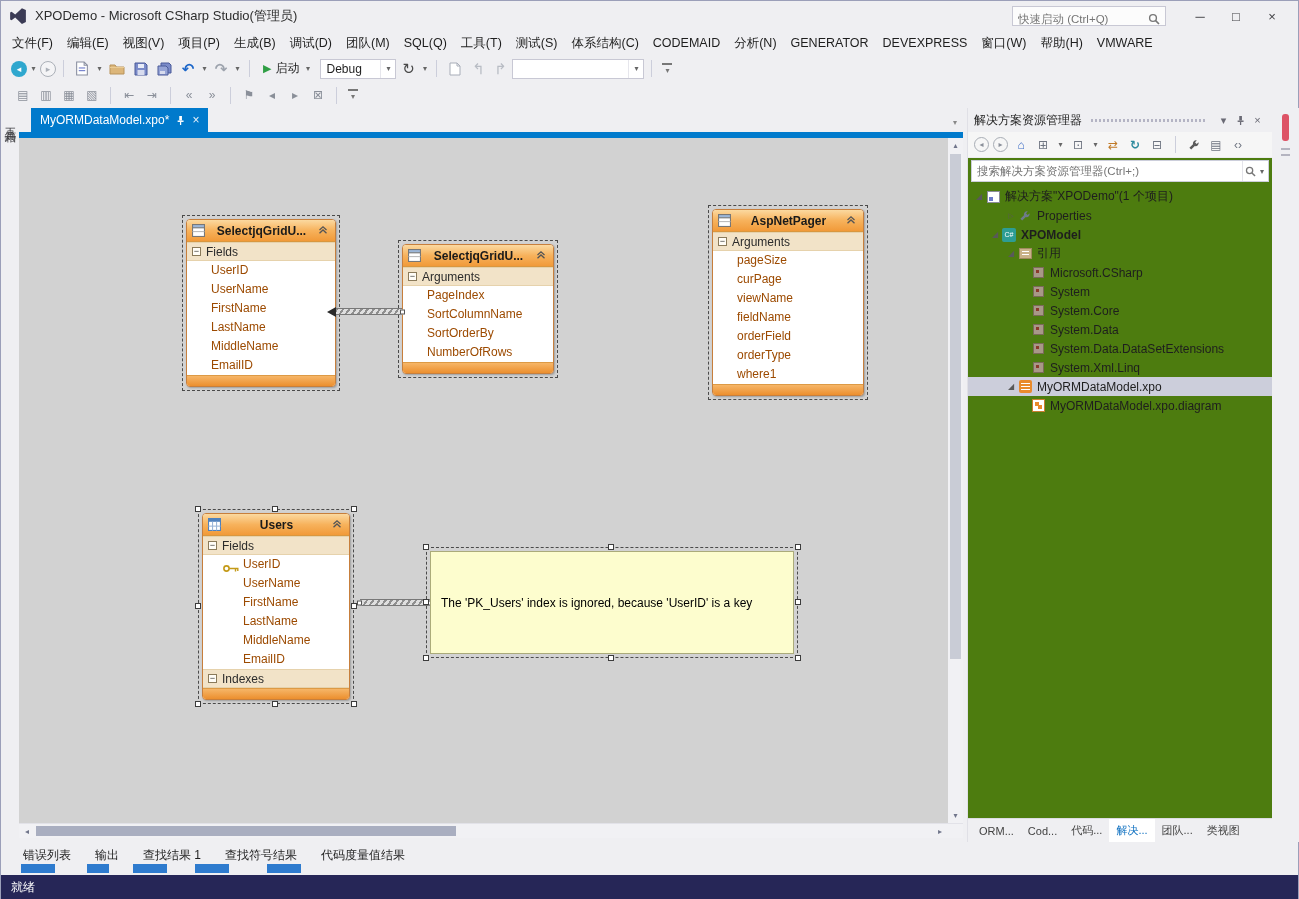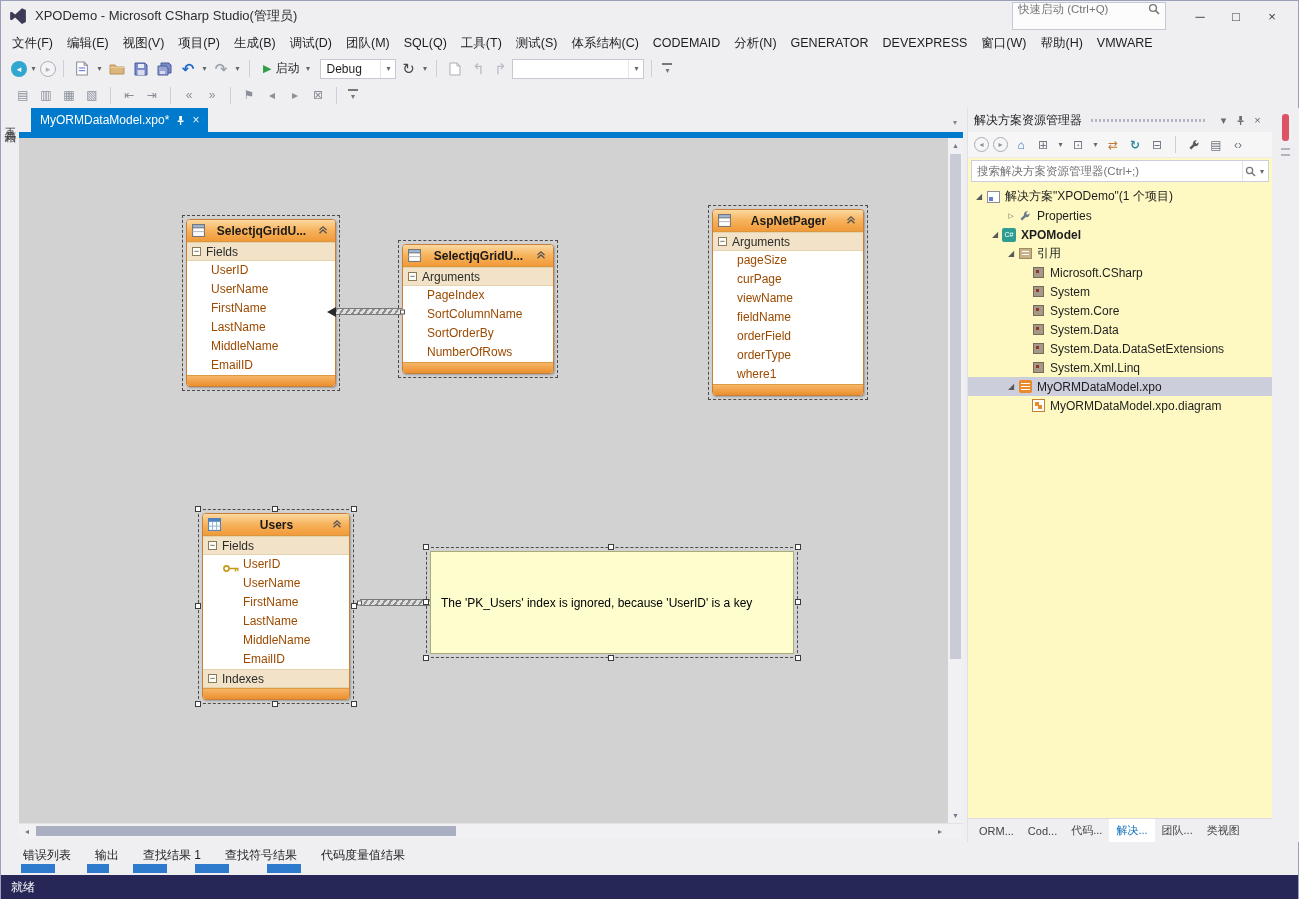--- a/index.html
+++ b/index.html
@@ -4,21 +4,21 @@
 <style>
   *{box-sizing:border-box;margin:0;padding:0}
   html,body{width:1299px;height:899px}
   body{font-family:"Liberation Sans","DejaVu Sans",sans-serif;background:#EFEFF2;color:#1E1E1E;position:relative;overflow:hidden}
   #app{position:absolute;inset:0;border:1px solid #9B9FB9;background:#EFEFF2}
 
   
   #titlebar{position:absolute;top:0;left:0;right:0;height:30px;display:flex;align-items:center;padding:0 8px}
   .title-text{margin-left:8px;font-size:13px;color:#2D2D2D}
   .spacer{flex:1}
-  .quicklaunch{width:154px;height:28px;background:#FCFCFC;border:1px solid #C8C8D4;display:flex;align-items:flex-start;padding:0 5px;margin-right:16px}
+  .quicklaunch{width:154px;height:20px;background:#FCFCFC;border:1px solid #C8C8D4;display:flex;align-items:flex-end;padding:0 5px;margin-right:16px}
   .quicklaunch input{flex:1;border:none;outline:none;background:transparent;font-size:11.5px;color:#767676;font-family:inherit;min-width:0}
   .wc{width:36px;height:24px;display:flex;align-items:center;justify-content:center;font-size:13px;color:#3E3E42}
 
   
   #menubar{position:absolute;top:30px;left:0;right:0;height:24px;display:flex;align-items:center;padding-left:4px;font-size:12.5px}
   .menu-item{padding:3px 7px;white-space:nowrap}
 
   
   #toolbar1{position:absolute;top:54px;left:0;right:0;height:27px;display:flex;align-items:center;padding-left:10px;gap:2px}
   #toolbar2{position:absolute;top:81px;left:0;right:0;height:26px;display:flex;align-items:center;padding-left:12px;gap:3px}
@@ -84,21 +84,21 @@
   .h-tl{left:-8px;top:-8px}.h-tm{left:calc(50% - 4px);top:-8px}.h-tr{right:-8px;top:-8px}
   .h-ml{left:-8px;top:calc(50% - 4px)}.h-mr{right:-8px;top:calc(50% - 4px)}
   .h-bl{left:-8px;bottom:-8px}.h-bm{left:calc(50% - 4px);bottom:-8px}.h-br{right:-8px;bottom:-8px}
 
   .conn{position:absolute;height:7px;background:repeating-linear-gradient(125deg,#8F8F8F 0 2px,#DFDFDF 2px 5px);border-top:1px solid #787878;border-bottom:1px solid #787878}
   .arrowL{position:absolute;left:-9px;top:50%;transform:translateY(-50%);width:0;height:0;border-right:9px solid #2A2A2A;border-top:5px solid transparent;border-bottom:5px solid transparent}
   .endcap{width:5px;height:5px;background:#fff;border:1px solid #555;position:absolute;top:50%;transform:translateY(-50%)}
   .cap-r{right:-3px}.cap-l{left:-3px}
 
   
-  #se{position:absolute;left:966px;top:0;width:305px;height:734px;background:#fef9c3;border-left:1px solid #E0E0E6}
+  #se{position:absolute;left:966px;top:0;width:305px;height:734px;background:#4d7c0f;border-left:1px solid #E0E0E6}
   .se-header{height:24px;display:flex;align-items:center;padding:0 6px;background:#EFEFF2;font-size:12px;color:#1E1E1E}
   .grip{flex:1;height:5px;margin:0 8px;background-image:radial-gradient(#B4B4C4 1px,transparent 1.2px);background-size:4px 5px}
   .se-hicon{width:17px;display:flex;justify-content:center;color:#6A6A75;font-size:11px}
   .se-toolbar{height:26px;display:flex;align-items:center;gap:4px;padding:0 6px;background:#F6F6F6;border-bottom:1px solid #ECECEF}
   .se-circle{width:15px;height:15px;border-radius:50%;border:1px solid #A8ADB5;color:#8A8F99;display:flex;align-items:center;justify-content:center;font-size:8px;flex:none}
   .se-ic{width:18px;height:18px;display:flex;align-items:center;justify-content:center;font-size:12px;color:#6E7480}
   .home-c{color:#3A6BC5;font-weight:bold}
   .sync-c{color:#C07A28}
   .refresh-c{color:#2E8B9E;font-weight:bold}
   .se-search{height:22px;margin:2px 3px;display:flex;border:1px solid #CCCEDB;background:#FFF}

